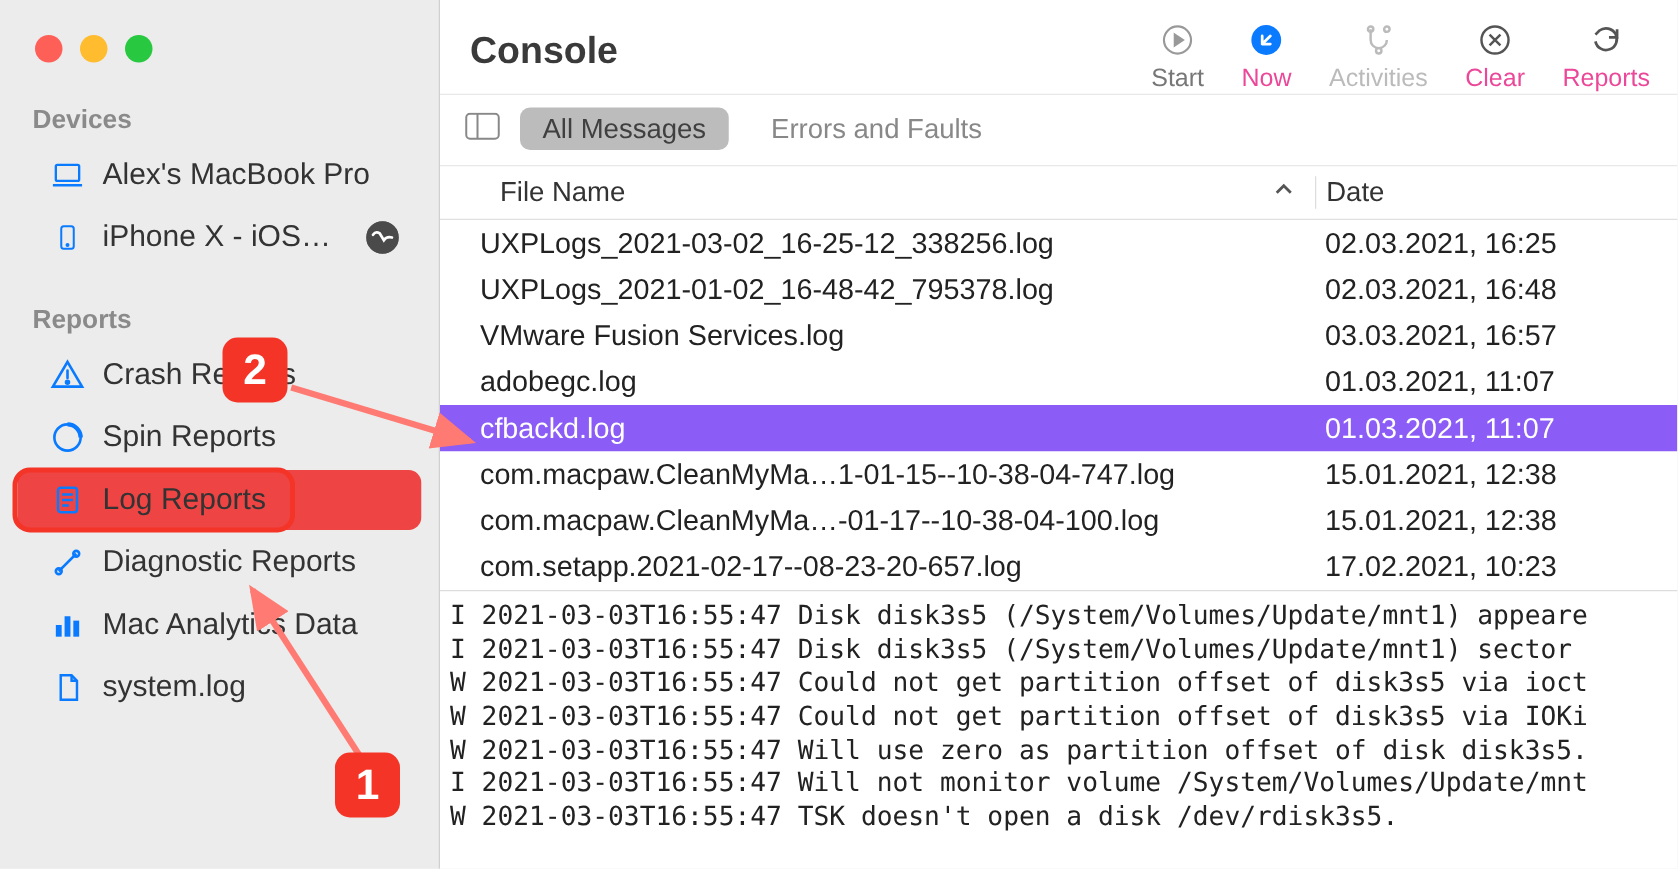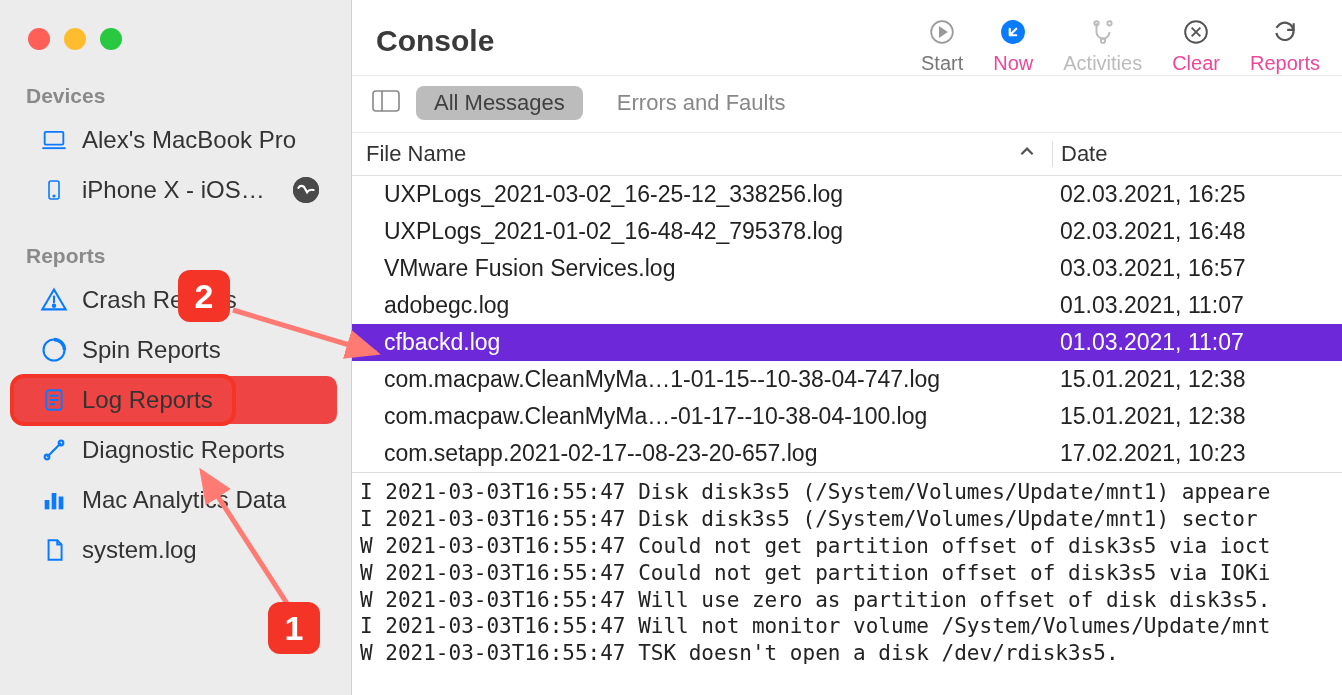--- a/index.html
+++ b/index.html
@@ -148,21 +148,21 @@
 }
 .table-header {
   display: flex;
   align-items: center;
   border-bottom: 1px solid #e0e0e0;
   font-size: 22px;
   color: #333;
   padding: 8px 0;
 }
 .th-filename {
-  padding-left: 14px;
+  padding-left: 48px;
   flex: 1;
   display: flex;
   align-items: flex-end;
 }
 .th-sort {
   padding: 0 16px;
   color: #666;
 }
 .th-date {
   width: 290px;
@@ -174,21 +174,21 @@
 }
 .table-row {
   display: flex;
   align-items: center;
   font-size: 23px;
   color: #222;
   padding: 5px 0;
   cursor: pointer;
 }
 .table-row.selected {
-  background: #6d28d9;
+  background: #8b5cf6;
   color: #fff;
 }
 .td-filename {
   padding-left: 32px;
   flex: 1;
   white-space: nowrap;
   overflow: hidden;
   text-overflow: ellipsis;
 }
 .td-date {

